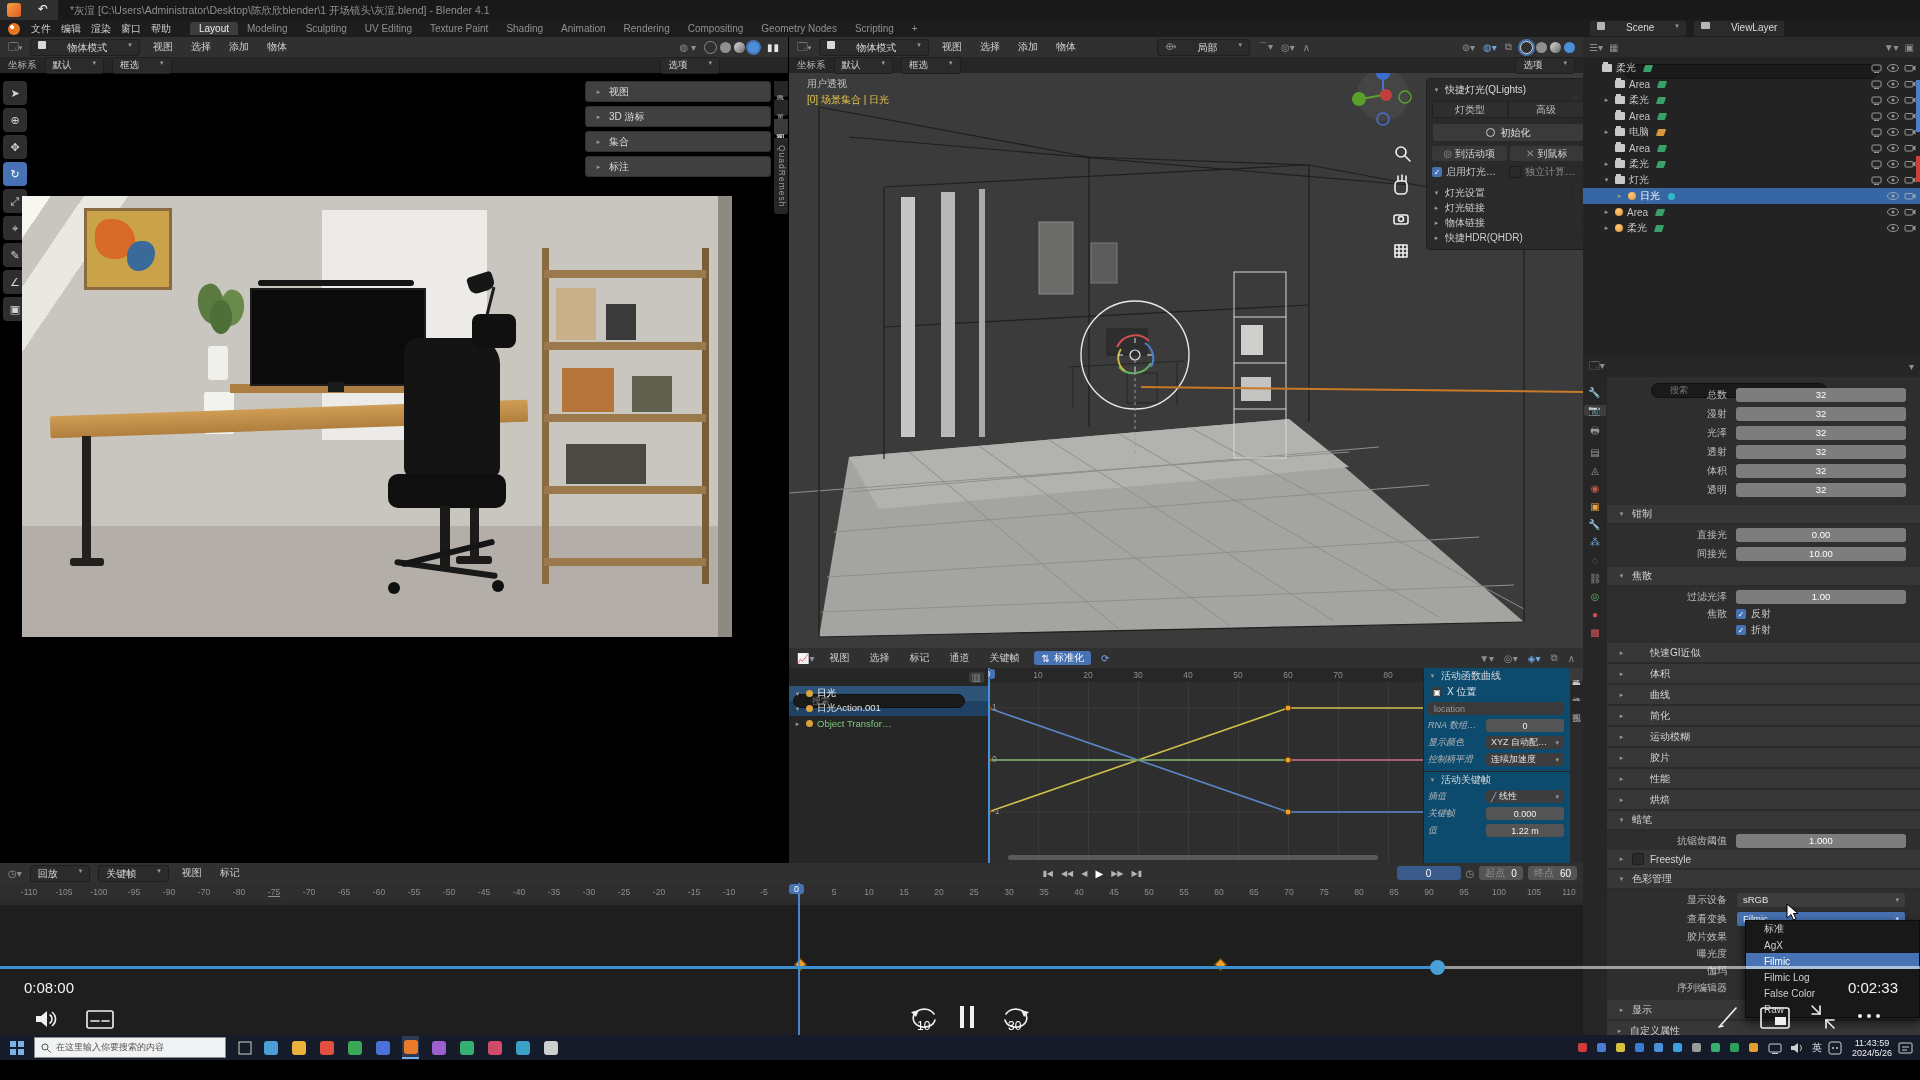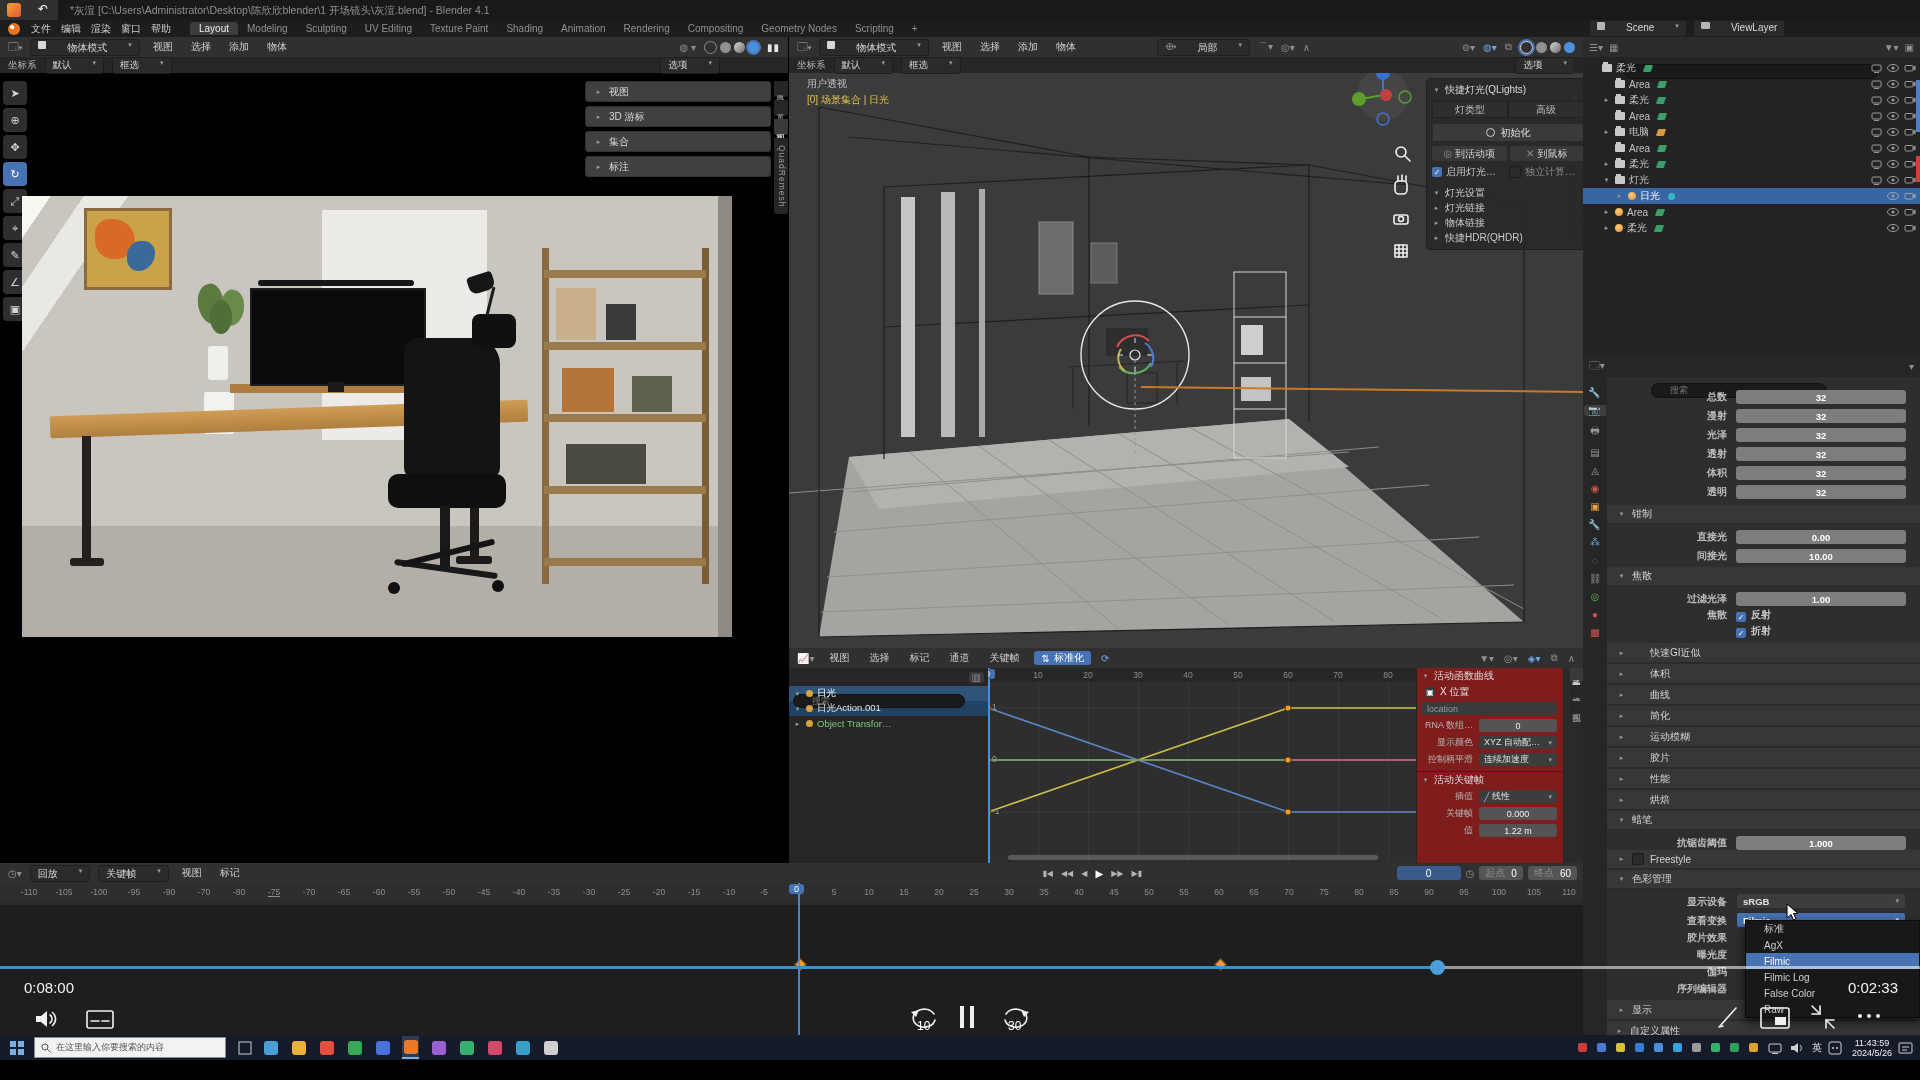--- a/index.html
+++ b/index.html
@@ -29,36 +29,36 @@
   .ic-light{width:8px;height:8px;border-radius:50%;background:radial-gradient(circle at 40% 35%,#ffcf7d,#e08a2d);flex:0 0 auto;}
   .o-row:not(.light) .ic-light{display:none;}
   .o-badge{width:8px;height:7px;background:#3aa06a;transform:skewX(-18deg);border-radius:1px;margin-left:4px;}
   .o-badge.orange{background:#d89a3a;}
   .o-badge.teal{background:#35b8c9;border-radius:50%;transform:none;width:7px;}
   .o-icons{margin-left:auto;display:flex;gap:5px;align-items:center;}
   .o-icons svg{opacity:.8;}
   .o-row:not(.has3) .ic-screen{display:none;}
   
   .p-sec{height:18px;background:#373737;border-bottom:2px solid #2b2b2b;display:flex;align-items:center;gap:6px;padding-left:10px;color:#d5d5d5;}
-  .p-row{height:19px;display:flex;align-items:flex-end;font-weight:bold;}
+  .p-row{height:19px;display:flex;align-items:center;}
   .p-label{width:120px;text-align:right;padding-right:9px;color:#bdbdbd;flex:0 0 auto;}
   .p-field{flex:1;margin-right:14px;background:#7d7d7d;border-radius:3px;height:14px;color:#fff;display:flex;align-items:center;justify-content:center;font-size:9.5px;}
   .p-drop{flex:1;margin-right:14px;background:#3d3d3d;border:1px solid #2c2c2c;border-radius:3px;height:14px;color:#e2e2e2;display:flex;align-items:center;padding:0 6px;font-size:9.5px;}
   .p-drop .caret{margin-left:auto;}
   .cb{width:10px;height:10px;border-radius:2px;background:#4772b3;color:#fff;font-size:8px;display:inline-flex;align-items:center;justify-content:center;flex:0 0 auto;}
   .cb.off{background:#2a2a2a;border:1px solid #1c1c1c;}
   .dd-item{height:16px;display:flex;align-items:center;padding-left:18px;color:#cfcfcf;}
   .dd-item.sel{background:#4772b3;color:#fff;}
   
   .g-row{height:15px;display:flex;align-items:center;gap:4px;padding-left:4px;font-size:9.5px;}
   .g-row.s1{background:#2d5379;color:#fff;}
   .g-row.s2{background:#1f4164;color:#e8e8e8;}
   .g-row.grn{color:#7fc97f;}
   .gs-row{height:17px;display:flex;align-items:center;padding:0 6px 0 4px;}
-  .gs-label{width:52px;text-align:right;padding-right:6px;color:#b5b5b5;font-size:9px;flex:0 0 auto;}
+  .gs-label{width:52px;text-align:left;padding-right:6px;color:#b5b5b5;font-size:9px;flex:0 0 auto;font-style:italic;}
   .gs-field{flex:1;background:#545454;border-radius:3px;height:13px;display:flex;align-items:center;justify-content:center;color:#f0f0f0;font-size:9px;}
   .gs-drop{flex:1;background:#3d3d3d;border-radius:3px;height:13px;display:flex;align-items:center;padding:0 5px;color:#e0e0e0;font-size:9px;}
   .gs-drop .caret{margin-left:auto;}
   .tick{position:absolute;top:2px;color:#8d8d8d;font-size:8.5px;transform:translateX(-50%);}
   input{font-family:inherit;}
   .srch{background:#1a1a1a;border:1px solid #111;border-radius:8px;color:#cfcfcf;font-size:9px;outline:none;padding:0 6px 0 18px;margin-top:48px;}
   .kfdot{position:absolute;width:7px;height:7px;background:#f0a030;border:1px solid #5a3a00;transform:rotate(45deg);}
   .pbtn{color:#b5b5b5;font-size:8px;padding:0 3px;}
   .white-ico{stroke:#f0f0f0;fill:none;stroke-width:1.6;stroke-linecap:round;stroke-linejoin:round;}
 </style>
@@ -1078,21 +1078,21 @@
         <span class="ab" style="left:-8px;top:1px;background:#4772b3;color:#fff;border-radius:3px;padding:0 5px;font-size:9px;">0</span>
       </div>
       <div class="ab" style="left:20px;bottom:3px;width:370px;height:5px;background:#5a5a5a;border-radius:3px;"></div>
       <div class="ab" id="value-labels" style="left:0;top:14px;">
           <span class="ab" style="left: 4px; top: 20px; color: rgb(154, 154, 154); font-size: 8.5px;">1</span>
           <span class="ab" style="left: 4px; top: 72px; color: rgb(154, 154, 154); font-size: 8.5px;">0</span>
           <span class="ab" style="left: 4px; top: 124px; color: rgb(154, 154, 154); font-size: 8.5px;">-1</span>
         </div>
     </div>
 
-    <div class="ab" style="right:20px;top:20px;width:146px;bottom:0;background:#7f1d1d;border-left:1px solid #222;">
+    <div class="ab" style="right:13px;top:20px;width:146px;bottom:0;background:#0c4a6e;border-left:1px solid #222;">
       <div class="fx" style="height:16px;gap:4px;padding-left:4px;color:#d8d8d8;">
           <span class="o-arrow">▾</span>
           <span>活动函数曲线</span>
         </div>
       <div class="fx" style="height:16px;gap:5px;padding-left:8px;color:#e5e5e5;">
           <span class="cb" style="background:#3a3a3a;">▣</span>
           <span>X 位置</span>
         </div>
       <div class="gs-row">
           <span class="gs-field" style="background:#3a3a3a;color:#9a9a9a;justify-content:flex-start;padding-left:6px;">location</span>

